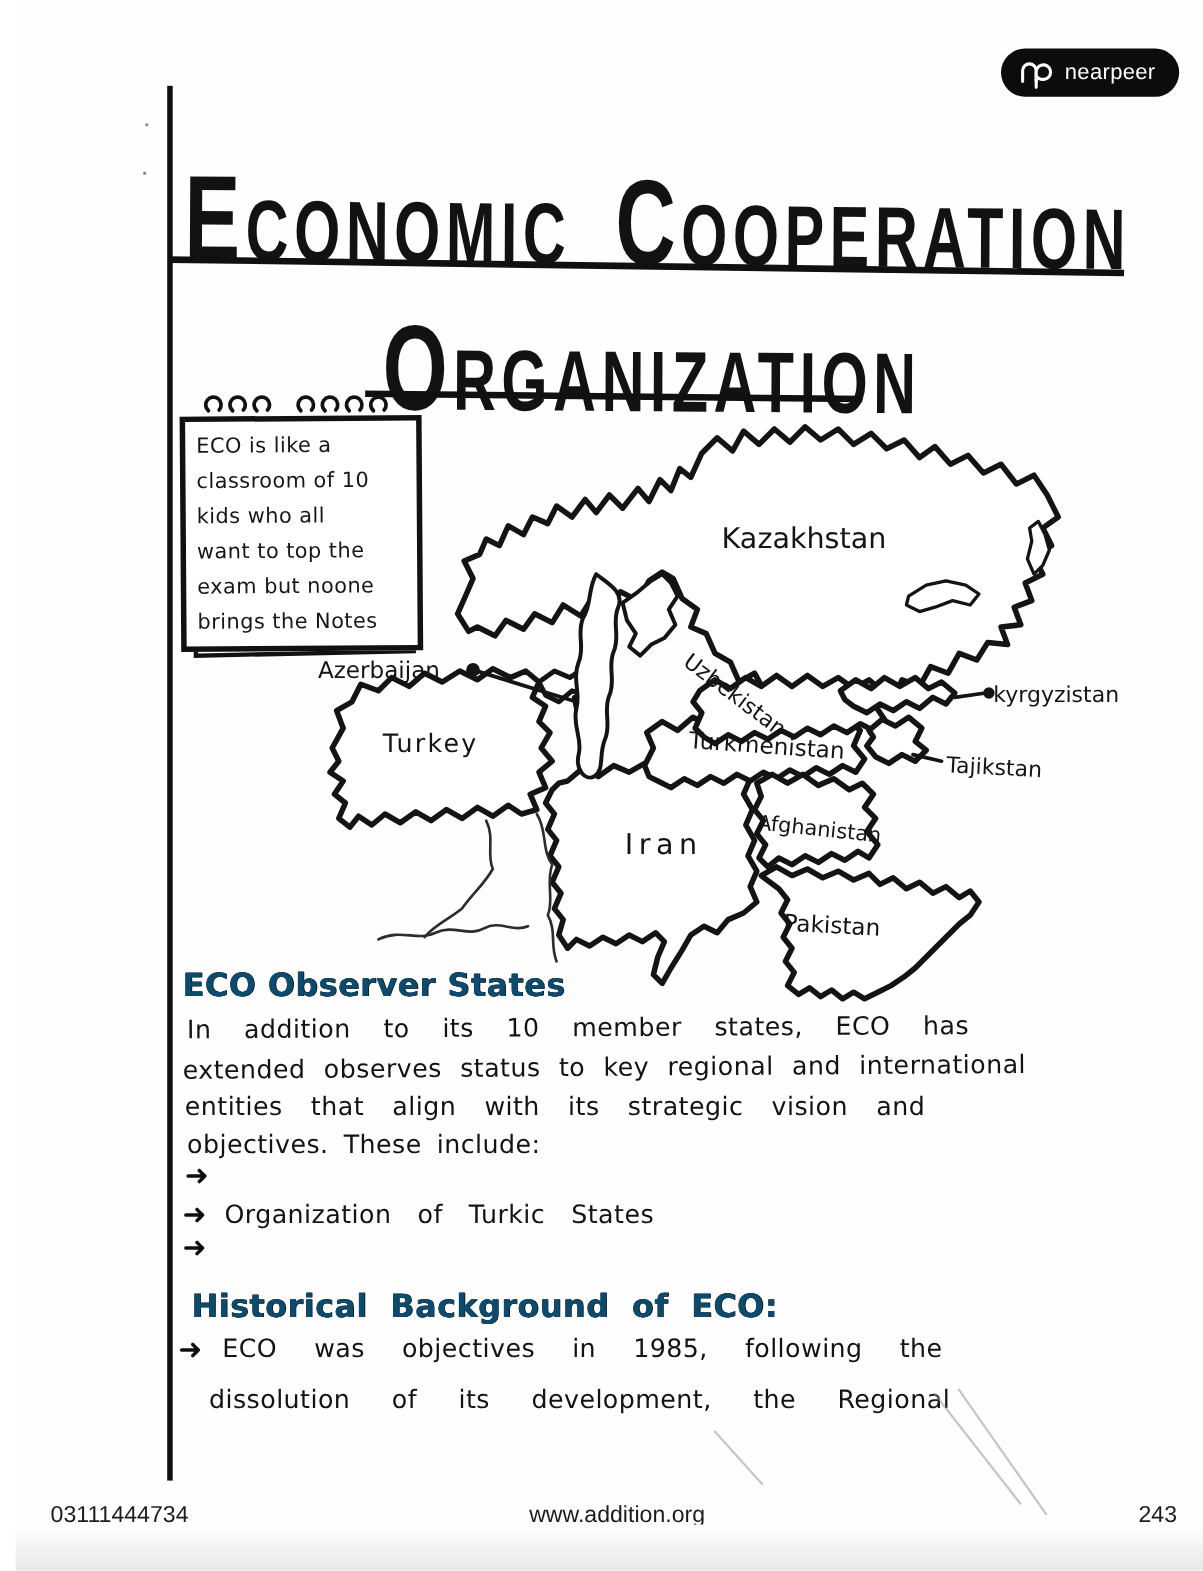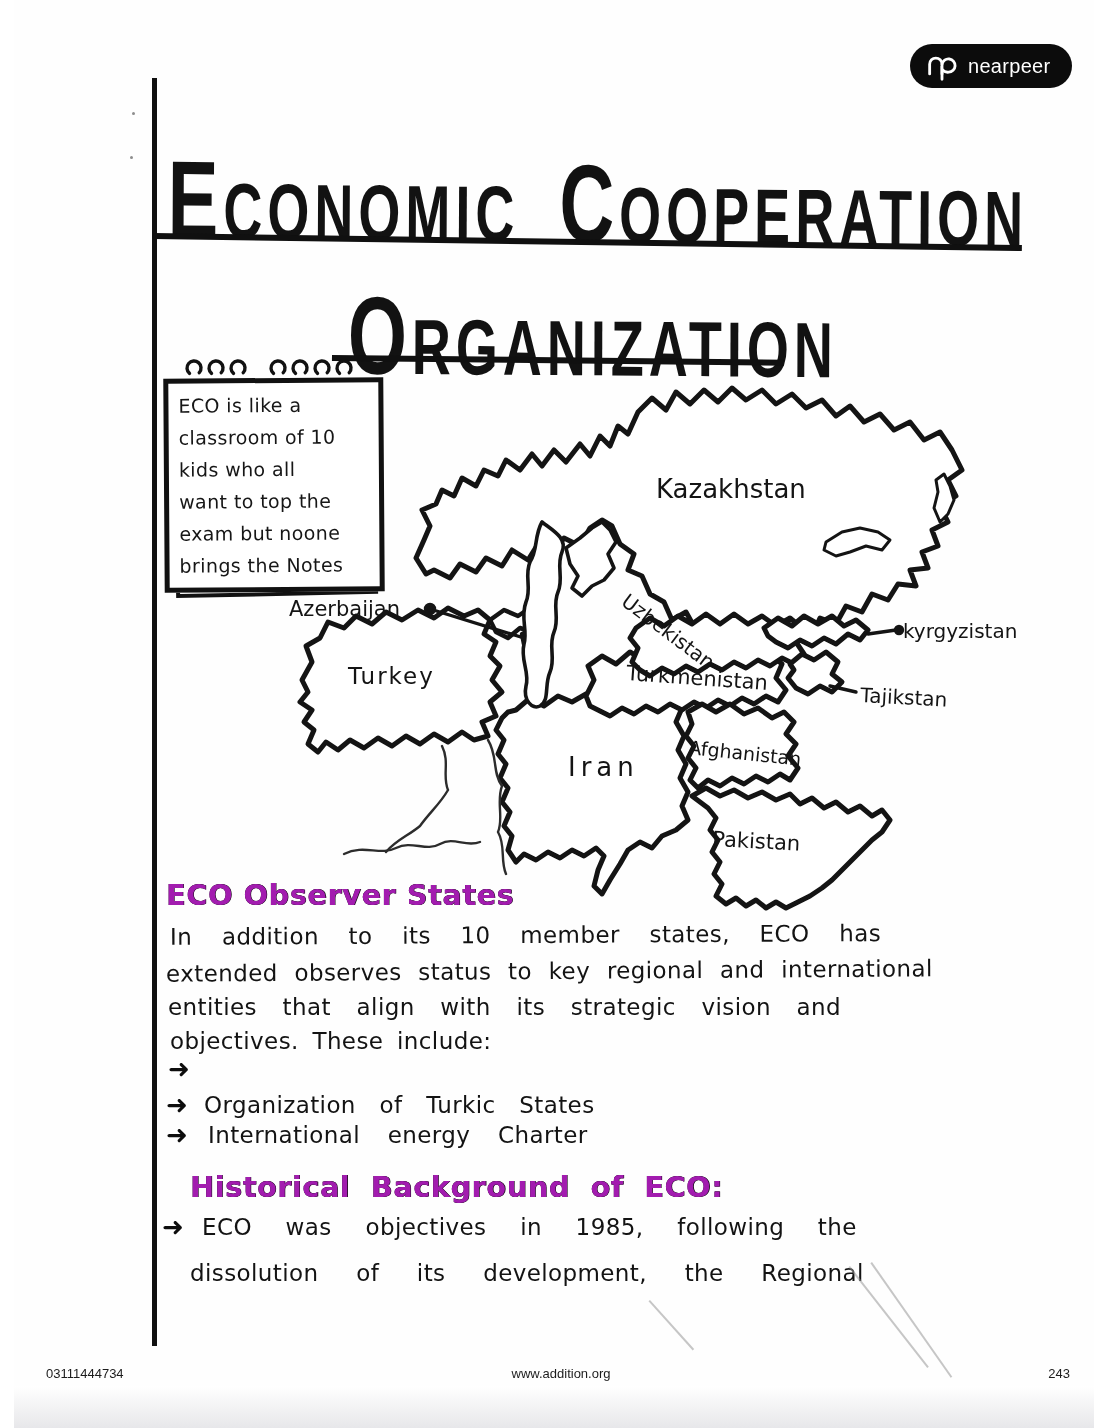--- a/index.html
+++ b/index.html
@@ -28,27 +28,27 @@
   .rule2{left:318px;top:355px;width:452px;height:6px;transform:rotate(.6deg);}
 
   
   .note-back{left:160px;top:388px;width:194px;height:200px;border:4px solid #111;transform:rotate(-1.2deg);}
   .note-front{left:150px;top:378px;width:194px;height:198px;background:#fff;border:5px solid #111;
               transform:rotate(-.4deg);padding:6px 6px 0 10px;box-sizing:content-box;}
   .note-text{font-size:19px;line-height:32px;letter-spacing:.4px;color:#161616;}
 
   
   .hand{font-size:23px;color:#131313;letter-spacing:.4px;}
-  .marker{font-weight:800;font-size:29px;letter-spacing:.4px;color:#a21caf;
+  .marker{font-weight:800;font-size:29px;letter-spacing:.4px;color:#0c4a6e;
           text-shadow:.6px 0 #0e0e0e, 0 .4px #0e0e0e;}
   .arrow{font-size:26px;font-weight:800;color:#0d0d0d;}
   .scratch{border-top:2px solid #979797;opacity:.55;transform-origin:left top;}
 
   
-  .footer-text{font-family:"Liberation Sans",sans-serif;font-size:13px;color:#1c1c1c;}
+  .footer-text{font-family:"Liberation Sans",sans-serif;font-size:21px;color:#1c1c1c;}
   .bottom-fade{left:0;bottom:0;width:1094px;height:42px;
                background:linear-gradient(#ffffff,#e7e7ea);}
 
   
   .map-label{font-family:"DejaVu Sans",sans-serif;fill:#141414;}
 </style>
 </head>
 <body>
 
 <div id="page">
@@ -157,23 +157,22 @@
 
   <div class="abs hand nowrap" style="left:156px;top:922px;word-spacing:22px;transform:rotate(-.3deg);">In addition to its 10 member states, ECO has</div>
   <div class="abs hand nowrap" style="left:152px;top:958px;word-spacing:9px;transform:rotate(-.4deg);">extended observes status to key regional and international</div>
   <div class="abs hand nowrap" style="left:154px;top:994px;word-spacing:18px;">entities that align with its strategic vision and</div>
   <div class="abs hand nowrap" style="left:156px;top:1028px;word-spacing:6px;">objectives. These include:</div>
 
   <div class="abs arrow" style="left:154px;top:1054px;">➜</div>
   <div class="abs arrow" style="left:152px;top:1090px;">➜</div>
   <div class="abs hand nowrap" style="left:190px;top:1092px;word-spacing:16px;">Organization of Turkic States</div>
   <div class="abs arrow" style="left:152px;top:1120px;">➜</div>
-  <div class="abs hand nowrap" style="left:194px;top:1122px;word-spacing:20px;">International energy Charter</div>
 
-  <div class="abs marker nowrap" style="left:176px;top:1170px;word-spacing:10px;">Historical Background of ECO:</div>
+  <div class="abs marker nowrap" style="left:160px;top:1170px;word-spacing:10px;">Historical Background of ECO:</div>
 
   <div class="abs arrow" style="left:148px;top:1212px;">➜</div>
   <div class="abs hand nowrap" style="left:188px;top:1214px;word-spacing:26px;">ECO was objectives in 1985, following the</div>
   <div class="abs hand nowrap" style="left:176px;top:1260px;word-spacing:30px;">dissolution of its development, the Regional</div>
 
   <div class="abs scratch" style="left:836px;top:1266px;width:128px;transform:rotate(52deg);"></div>
   <div class="abs scratch" style="left:858px;top:1262px;width:140px;transform:rotate(55deg);"></div>
   <div class="abs scratch" style="left:636px;top:1300px;width:66px;transform:rotate(48deg);"></div>
 
   <div class="abs footer-text" style="left:32px;top:1366px;">03111444734</div>

